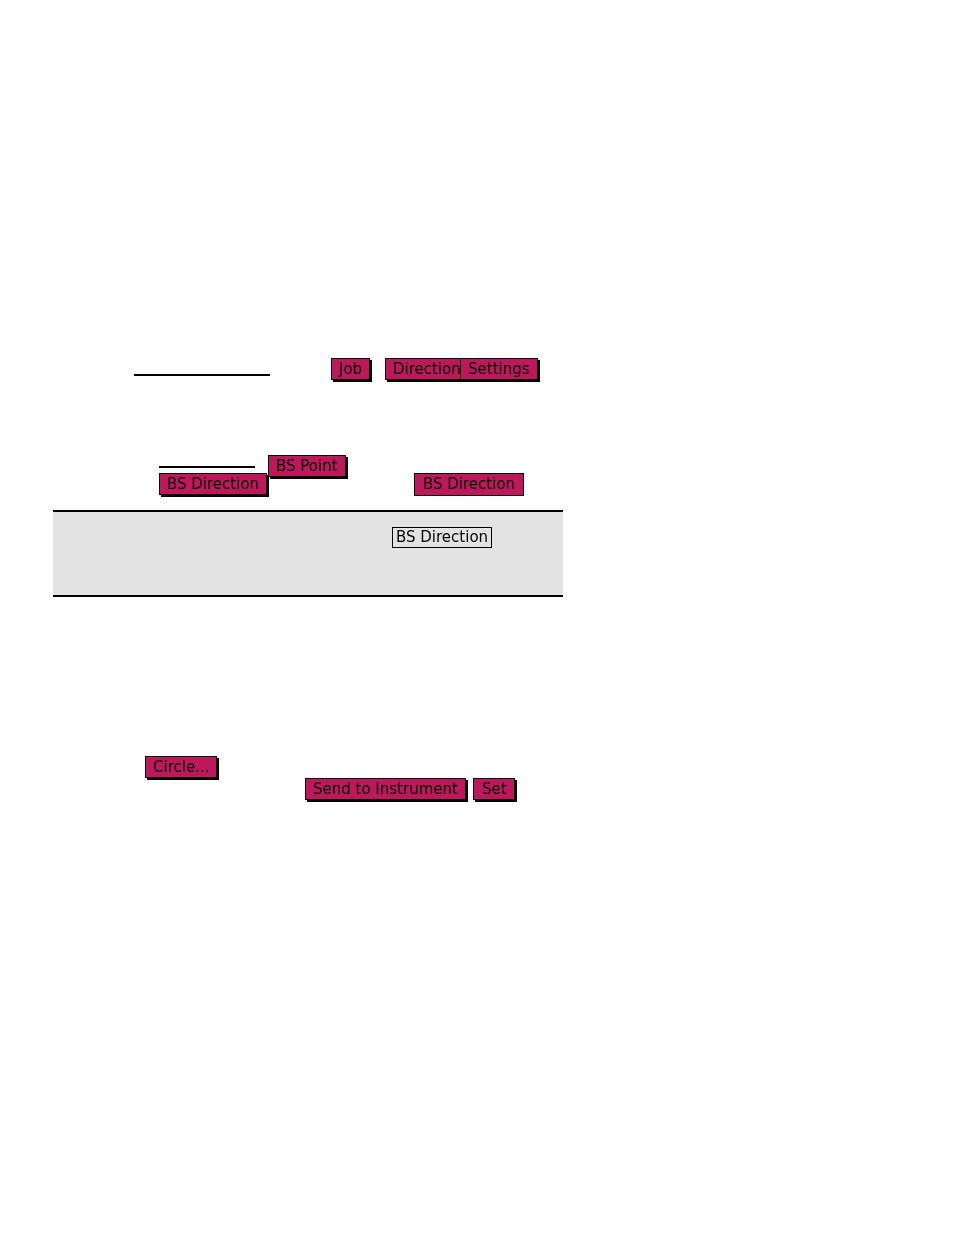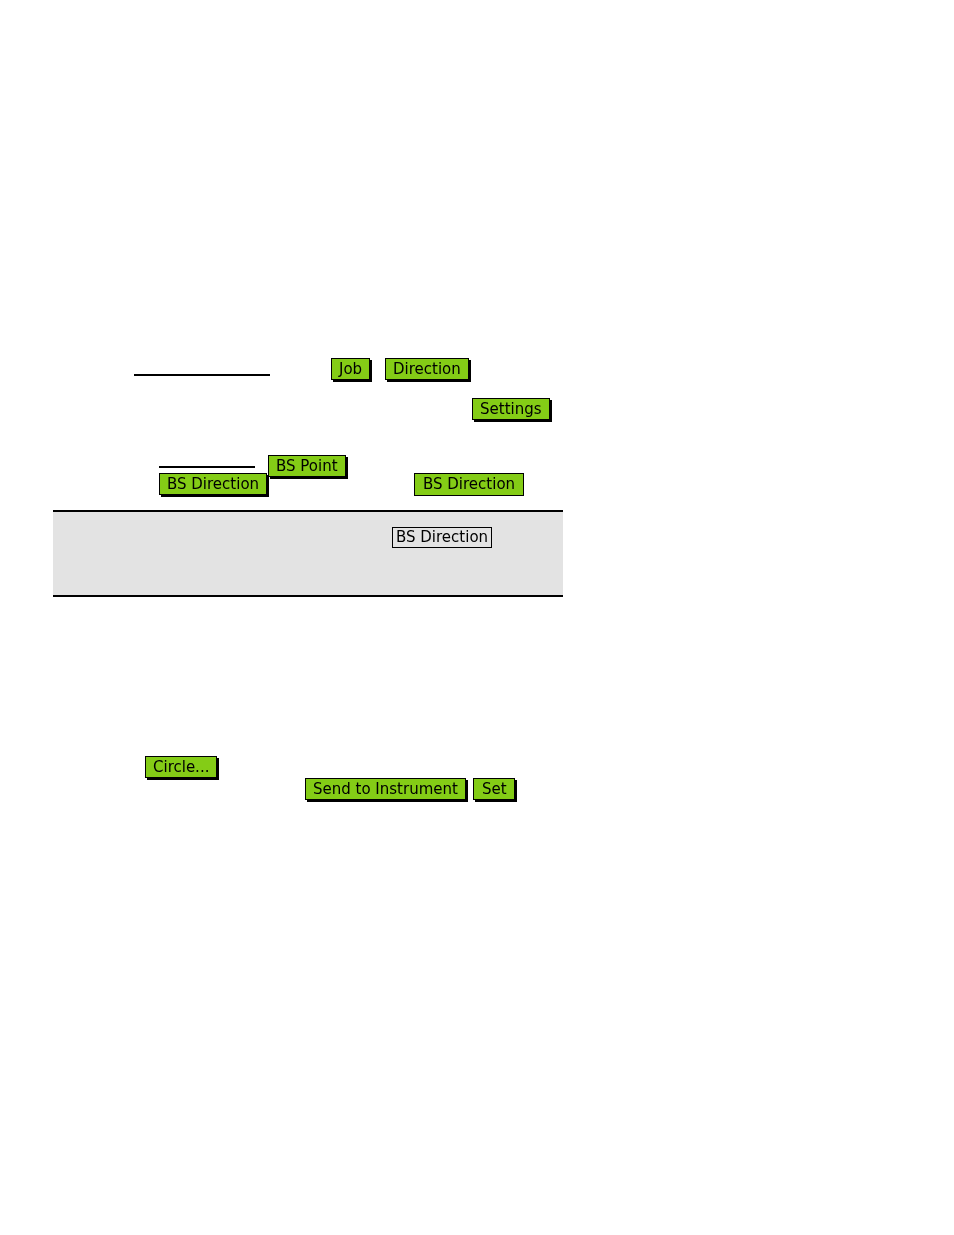--- a/index.html
+++ b/index.html
@@ -29,21 +29,21 @@
     background: #000000;
     height: 2px;
   }
 
   
   .btn {
     display: inline-flex;
     align-items: center;
     justify-content: center;
     box-sizing: border-box;
-    background: #84cc16;
+    background: #be185d;
     border: 1px solid #000000;
     color: #000000;
     font-size: 15px;
     line-height: 1;
     white-space: nowrap;
     padding: 0 7px;
     box-shadow: 2px 2px 0 0 #000000;
     cursor: pointer;
     font-family: "DejaVu Sans", "Liberation Sans", sans-serif;
   }
@@ -72,21 +72,21 @@
 <body>
 
 <div class="stage">
 
   <div class="abs rule" style="left:134px; top:374px; width:136px;"></div>
 
   <div class="abs btn" style="left:331px; top:358px; height:22px;">Job</div>
 
   <div class="abs btn" style="left:385px; top:358px; height:22px;">Direction</div>
 
-  <div class="abs btn" style="left:472px; top:358px; height:22px;margin-top:40px;">Settings</div>
+  <div class="abs btn" style="left:460px; top:358px; height:22px;">Settings</div>
 
   <div class="abs rule" style="left:159px; top:466px; width:96px; height:2px;"></div>
 
   <div class="abs btn" style="left:159px; top:473px; height:22px;">BS Direction</div>
 
   <div class="abs btn" style="left:268px; top:455px; height:22px;">BS Point</div>
 
   <div class="abs btn flat" style="left:414px; top:473px; height:23px; padding:0 8px;">BS Direction</div>
 
   <div class="abs panel" style="left:53px; top:510px; width:510px; height:87px;">

